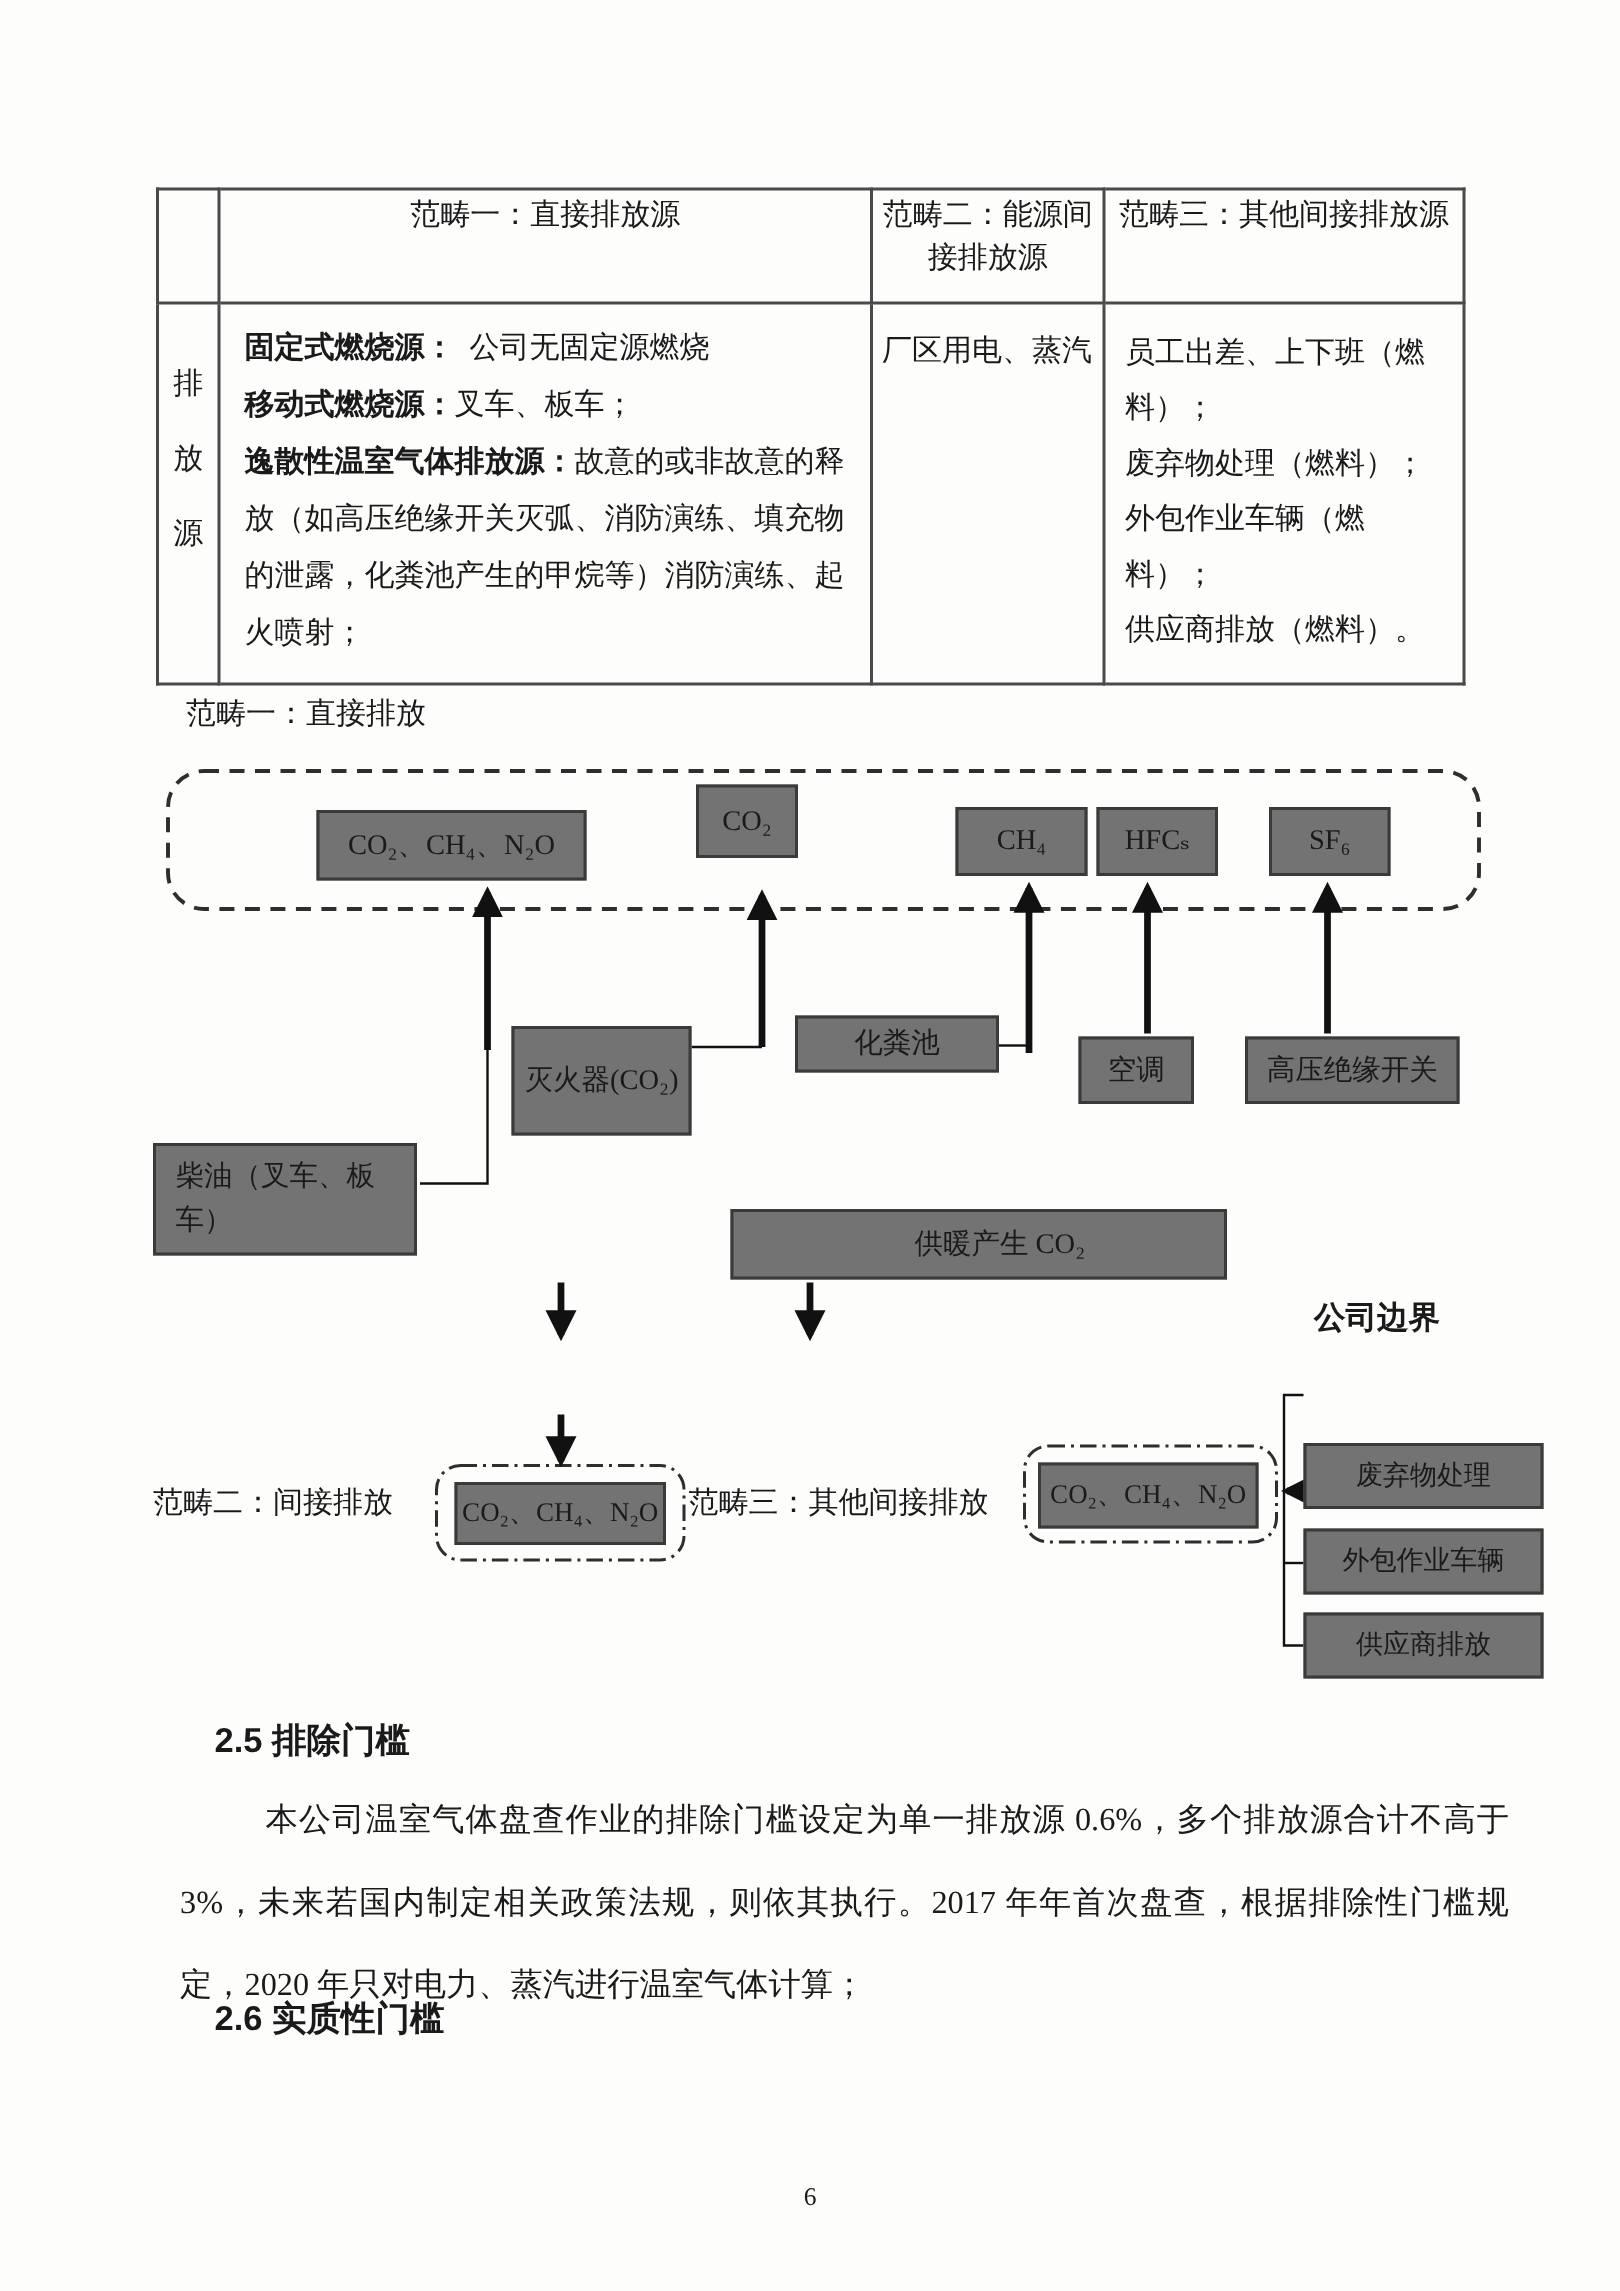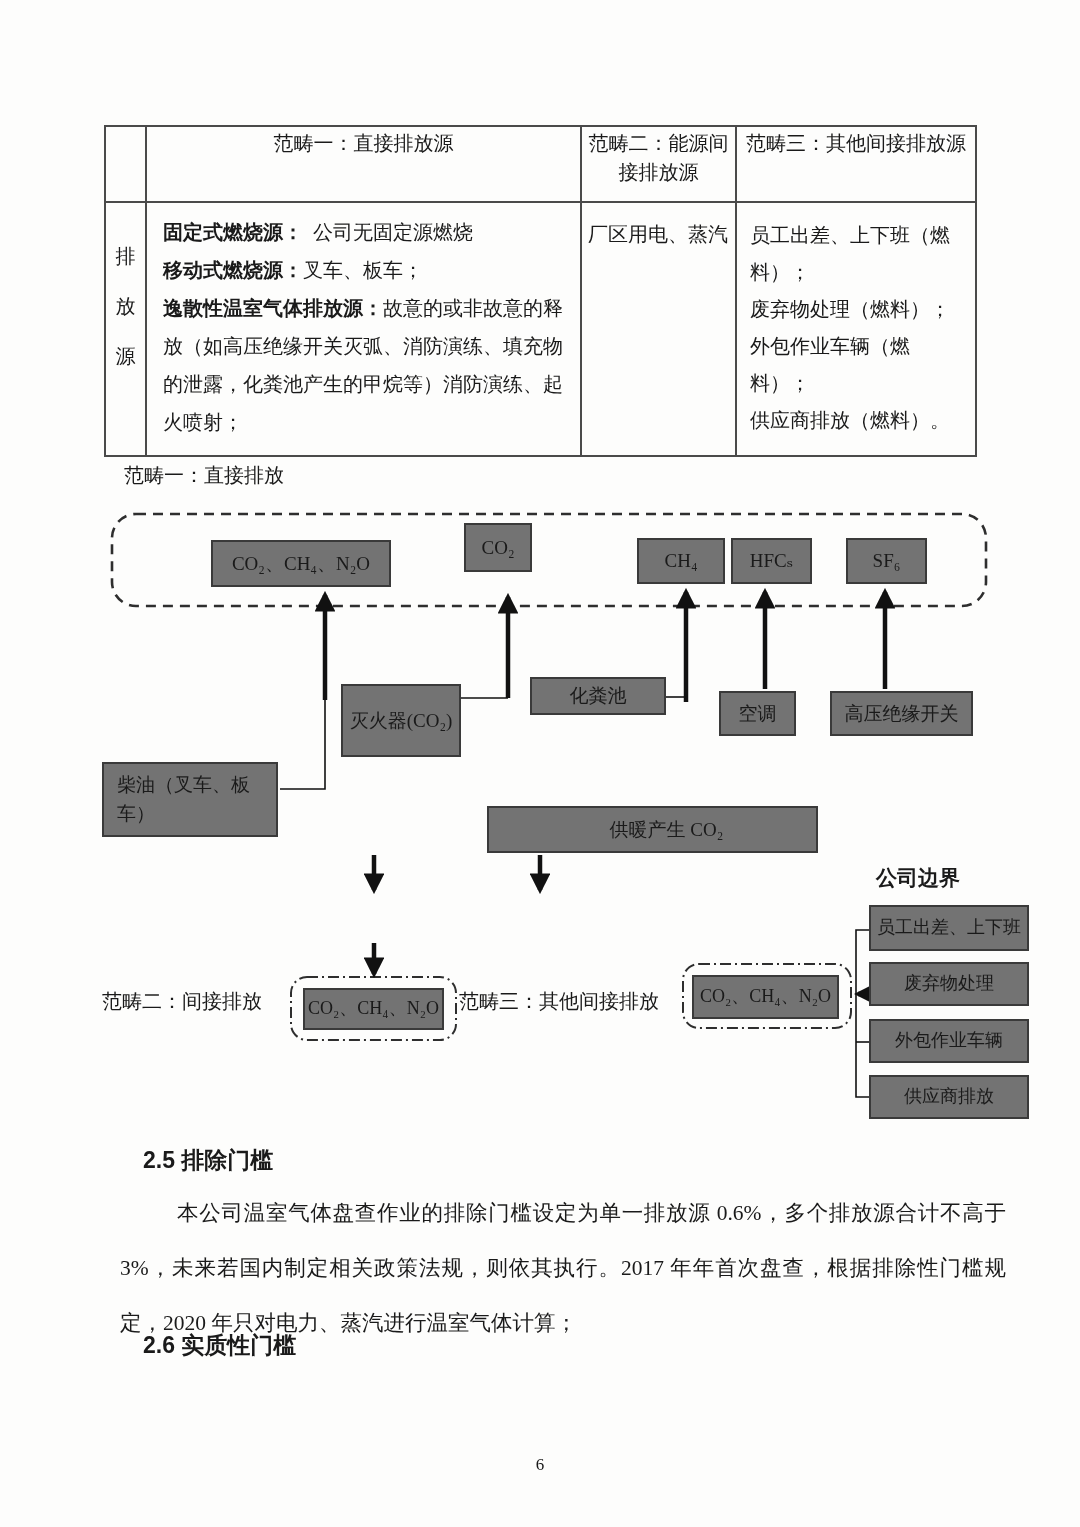--- a/index.html
+++ b/index.html
@@ -117,21 +117,20 @@
   <div class="box left" style="left:102px;top:762px;width:176px;height:75px;">柴油（叉车、板车）</div>
   <div class="box" style="left:487px;top:806px;width:331px;height:47px;padding-left:28px;">供暖产生 CO₂</div>
 
   <div class="box" style="left:303px;top:988px;width:141px;height:42px;font-size:18px;">CO₂、CH₄、N₂O</div>
   <div class="box" style="left:692px;top:975px;width:147px;height:44px;font-size:18px;">CO₂、CH₄、N₂O</div>
 
   <div class="lbl" style="left:102px;top:988px;">范畴二：间接排放</div>
   <div class="lbl" style="left:459px;top:988px;">范畴三：其他间接排放</div>
   <div class="lbl bold" style="left:876px;top:864px;">公司边界</div>
 
-  <div class="box" style="left:869px;top:905px;width:160px;height:46px;font-size:18px;">员工出差、上下班</div>
   <div class="box" style="left:869px;top:962px;width:160px;height:44px;font-size:18px;">废弃物处理</div>
   <div class="box" style="left:869px;top:1019px;width:160px;height:44px;font-size:18px;">外包作业车辆</div>
   <div class="box" style="left:869px;top:1075px;width:160px;height:44px;font-size:18px;">供应商排放</div>
 
   <div class="h2" style="left:143px;top:1145px;">2.5 排除门槛</div>
   <div class="para">本公司温室气体盘查作业的排除门槛设定为单一排放源 0.6%，多个排放源合计不高于 3%，未来若国内制定相关政策法规，则依其执行。2017 年年首次盘查，根据排除性门槛规定，2020 年只对电力、蒸汽进行温室气体计算；</div>
   <div class="h2" style="left:143px;top:1330px;">2.6 实质性门槛</div>
 
   <div class="pagenum">6</div>
 </div>

